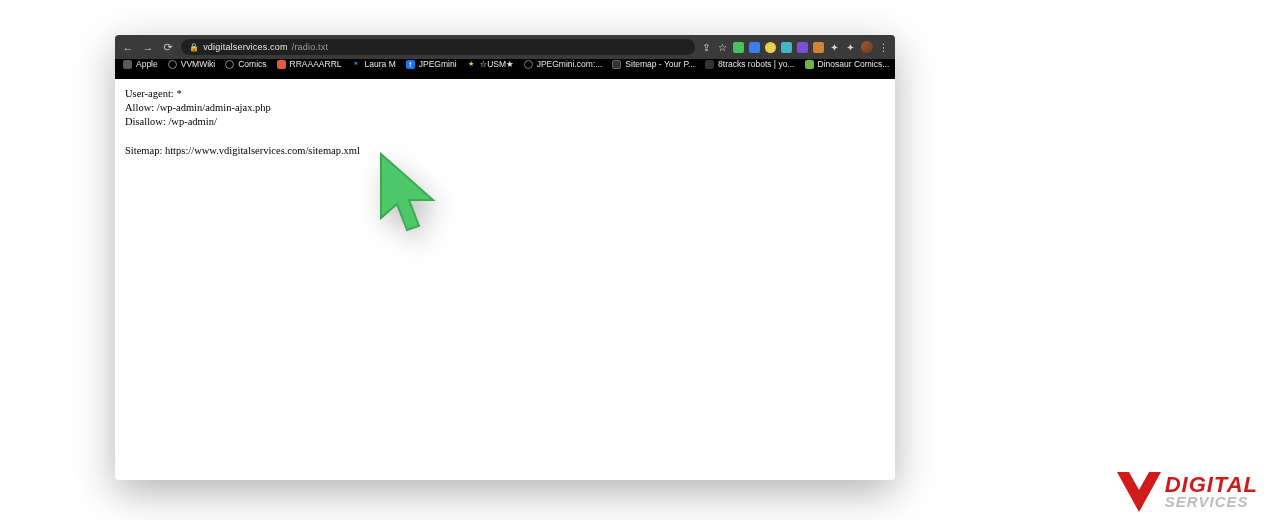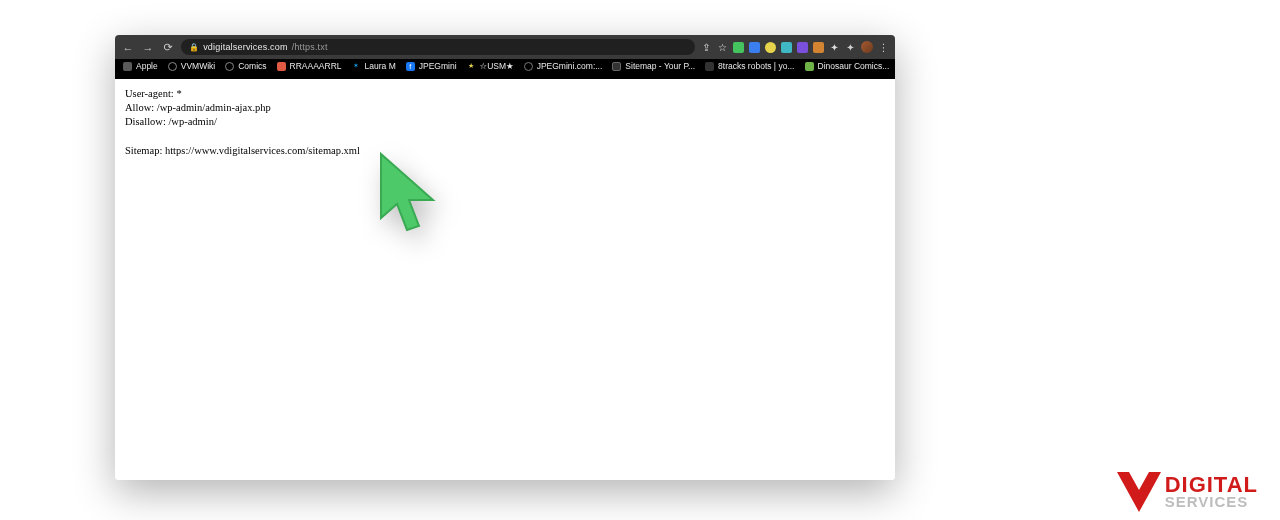--- a/index.html
+++ b/index.html
@@ -77,22 +77,22 @@
   .tb-icon.orange { background:#d28432; border-radius:2px; }
   .tb-icon.teal { background:#3fb7c4; border-radius:2px; }
   .tb-icon.puzzle { color:#cfcfcf; }
   .tb-icon.avatar { width:12px; height:12px; background: linear-gradient(135deg,#a85a30,#6b3b1f); border-radius:50%; }
   .tb-icon.dots { color:#cfcfcf; }
 
   .bookmark-bar {
     height: 20px;
     background: #000000;
     display: flex;
-    align-items: flex-end;
-    padding: 8px 8px;
+    align-items: flex-start;
+    padding: 0 8px;
     gap: 10px;
     color: #e8e8e8;
     font-size: 8.5px;
     white-space: nowrap;
   }
   .bm {
     display: flex;
     align-items: center;
     gap: 4px;
     cursor: pointer;
@@ -140,20 +140,21 @@
     filter: drop-shadow(6px 10px 12px rgba(0,0,0,0.25));
   }
 
   .brand-logo {
     position: absolute;
     right: 22px;
     bottom: 6px;
     display: flex;
     align-items: center;
     gap: 2px;
+    font-style: italic;
   }
   .brand-text {
     display:flex;
     flex-direction:column;
     line-height:0.9;
     font-weight: 800;
     letter-spacing:1px;
   }
   .brand-digital { color:#d11a1a; font-size:22px; font-family: Arial, sans-serif; font-weight:900;}
   .brand-services { color:#bdbdbd; font-size:15px; font-family: Arial, sans-serif; font-weight:900; }
@@ -163,21 +164,21 @@
 
 <div class="browser-window">
 
   <div class="nav-bar">
     <div class="nav-arrow">←</div>
     <div class="nav-arrow">→</div>
     <div class="nav-reload">⟳</div>
     <div class="url-bar">
       <span class="lock-icon">🔒</span>
       <span>vdigitalservices.com</span>
-        <span class="url-fade">/https.txt</span>
+        <span class="url-fade">/radio.txt</span>
     </div>
     <div class="toolbar-right">
       <div class="tb-icon">⇪</div>
       <div class="tb-icon star">☆</div>
       <div class="tb-icon green"></div>
       <div class="tb-icon blue"></div>
       <div class="tb-icon yellow"></div>
       <div class="tb-icon teal"></div>
       <div class="tb-icon purple"></div>
       <div class="tb-icon orange"></div>

